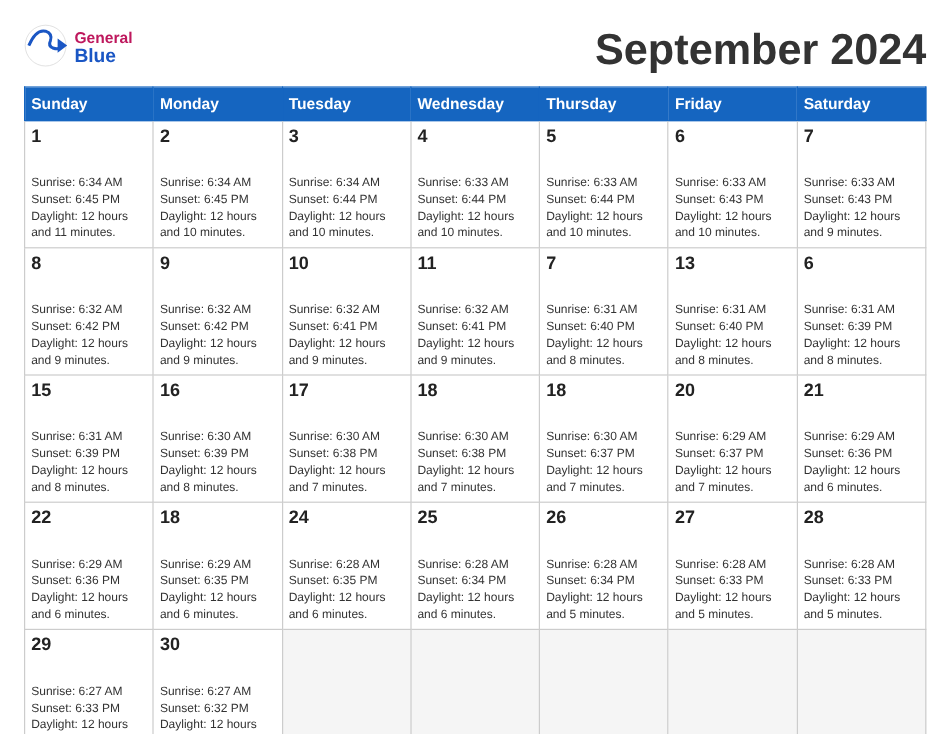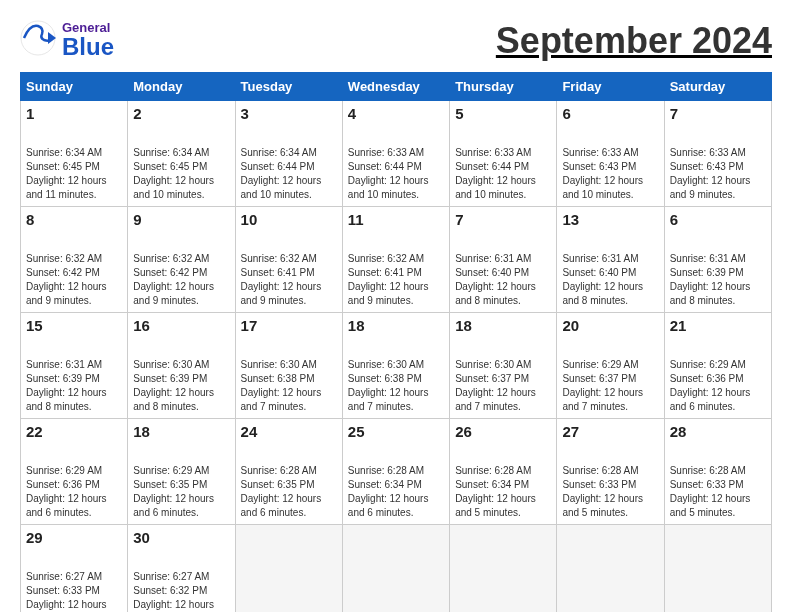--- a/index.html
+++ b/index.html
@@ -11,21 +11,20 @@
       padding: 20px;
     }
     .header {
       display: flex;
       justify-content: space-between;
       align-items: flex-start;
       margin-bottom: 10px;
     }
     .title-block {
       text-align: left;
-      text-decoration: underline;
     }
     table {
       width: 100%;
       border-collapse: collapse;
       font-size: 11px;
       padding-left: 25px;
     }
     th {
       background: #1565c0;
       color: #fff;
@@ -72,22 +71,22 @@
 <div class="header">
   <div class="logo-wrapper">
     <div style="margin-right:6px;">
       <svg width="36" height="36" viewBox="0 0 36 36">
         <circle cx="18" cy="18" r="17" fill="white" stroke="#ccc" stroke-width="0.5"></circle>
         <path d="M4 18 Q10 4 18 6 Q24 8 22 14 Q20 18 24 20 Q30 22 32 18" fill="none" stroke="#1a56c4" stroke-width="2.5"></path>
         <polygon points="28,12 36,18 28,24" fill="#1a56c4"></polygon>
       </svg>
     </div>
     <div>
-      <span style="font-size:13px;color:#4c1d95;font-weight:bold;display:block;line-height:1.1;">General</span>
-      <span style="font-size:24px;color:#1a56c4;font-weight:bold;display:block;line-height:1;">Blue</span>
+      <span style="font-size:13px;color:#be185d;font-weight:bold;display:block;line-height:1.1;">General</span>
+      <span style="font-size:16px;color:#1a56c4;font-weight:bold;display:block;line-height:1;">Blue</span>
     </div>
   </div>
   <div class="title-block">
     <div style="font-size:36px;font-weight:bold;color:#333;">September 2024</div>
   </div>
 </div>
 
 <table>
   <thead>
     <tr>

